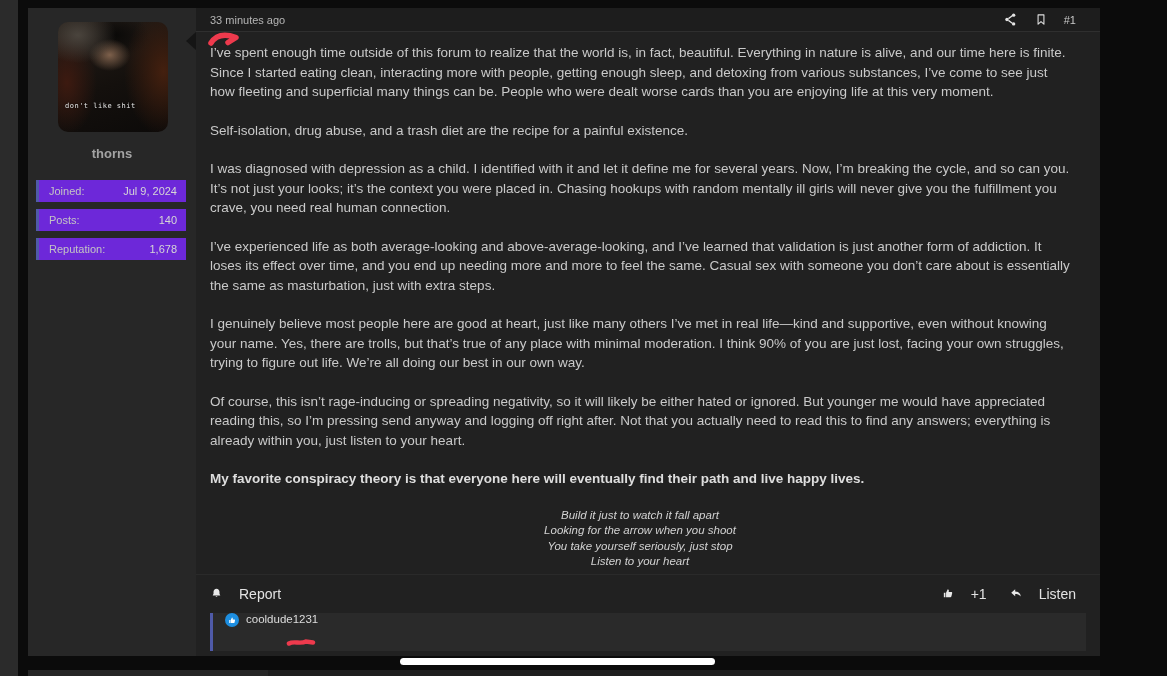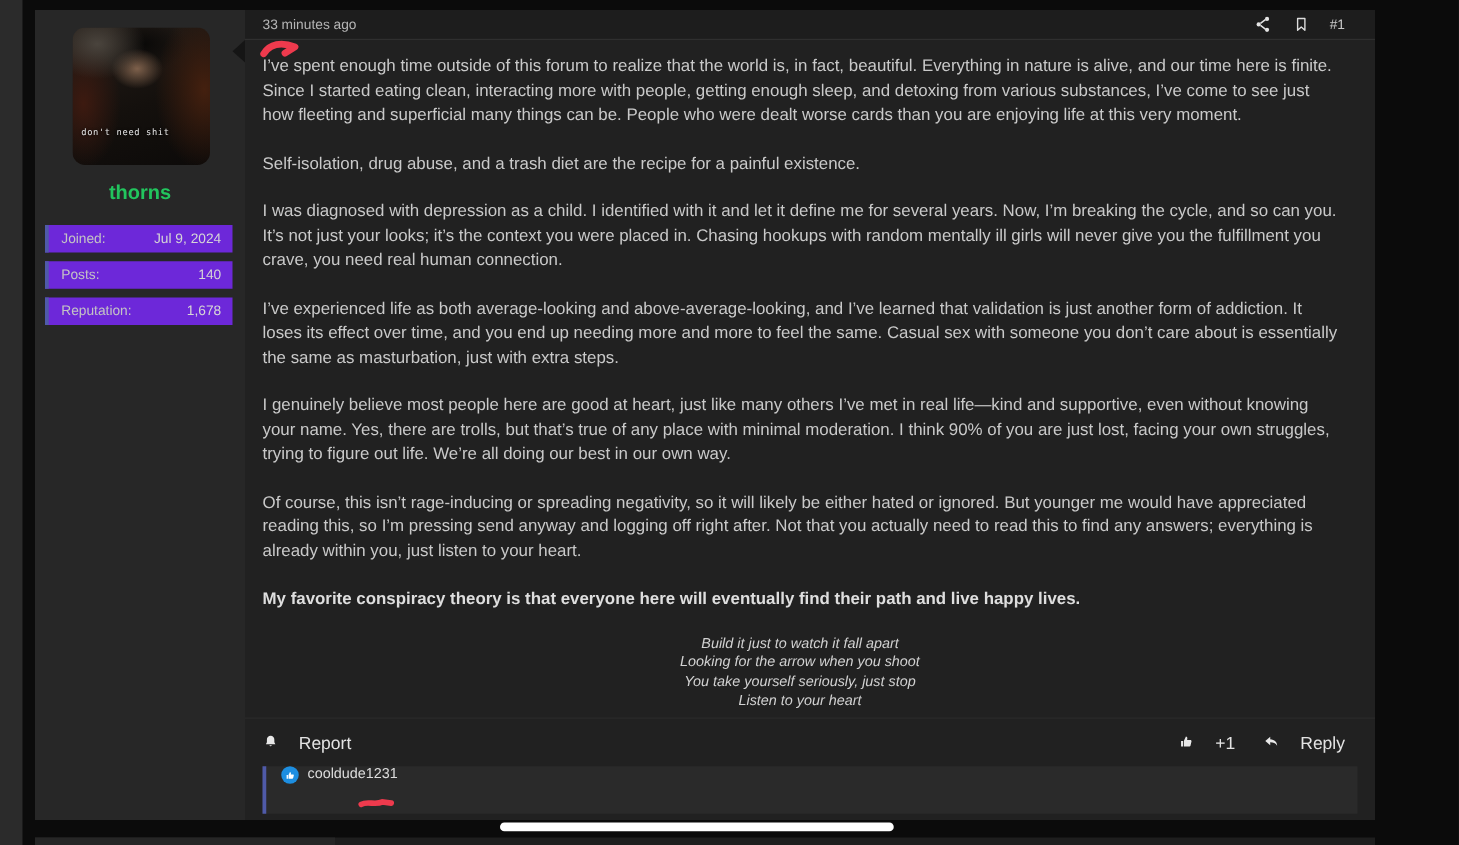--- a/index.html
+++ b/index.html
@@ -30,21 +30,21 @@
       radial-gradient(40px 26px at 52% 12%, #0a0908 0%, rgba(10,9,8,0) 85%),
       linear-gradient(160deg, #241d18 0%, #14100d 55%, #0c0a09 100%);
   }
   .avatar-caption {
     position:absolute; left:7px; bottom:22px;
     font-family:"DejaVu Sans Mono", monospace;
     font-size:7px; color:#e8e8e8; letter-spacing:0.5px; text-shadow:0 0 2px #000;
   }
   .username {
     position:absolute; top:138px; width:100%; text-align:center;
-    font-size:16px; font-weight:bold; color:#22c55e; cursor:pointer;
+    font-size:13px; font-weight:bold; color:#a3a3a3; cursor:pointer;
   }
   .badge-wrap { position:absolute; top:155px; width:100%; text-align:center;margin-top:12px; }
   .badge { font-size:11px; color:#9c9c9c; cursor:pointer; }
   .badge-annotation { position:absolute; left:66px; top:10px; }
 
   .stats { position:absolute; top:172px; left:8px; width:150px; }
   .stat-row {
     display:flex; justify-content:space-between; align-items:center;
     background:#6d28d9; border-left:3px solid #4f5aa8;
     height:22px; padding:0 9px 0 10px; margin-bottom:7px;
@@ -107,21 +107,21 @@
 </style>
 </head>
 <body>
 
 <div class="page-edge"></div>
 
 <div class="post-container">
 
   <aside class="sidebar">
     <div class="avatar">
-      <span class="avatar-caption">don't need shit</span>
+      <span class="avatar-caption">don't like shit</span>
     </div>
     <div class="username">thorns</div>
     <div class="badge-wrap">
       <span class="badge">333</span>
       <svg class="badge-annotation" width="44" height="9" viewBox="0 0 44 9">
         <path d="M2 6 C 14 2, 30 2, 42 5" stroke="#ee3a4d" stroke-width="4.5" fill="none" stroke-linecap="round"></path>
       </svg>
     </div>
     <div class="stats">
       <div class="stat-row">
@@ -198,21 +198,21 @@
             </svg>
           </span>
           <span>+1</span>
         </span>
         <span class="footer-btn">
           <span>
             <svg width="14" height="13" viewBox="0 0 24 24">
               <path d="M10.5 8.3 V4.3 L3.2 10.6 L10.5 16.9 V12.7 C15 12.7 18.3 14.2 20.7 17.6 C20.4 12.2 17 9 10.5 8.3 Z" fill="#e8e8e8"></path>
             </svg>
           </span>
-          <span>Reply</span>
+          <span>Listen</span>
         </span>
       </div>
     </div>
 
     <div class="quote-block">
       <span class="quote-avatar">
         <svg width="9" height="9" viewBox="0 0 24 24">
           <path d="M7.5 10.8 L10.6 4.2 C11.9 4.4 12.7 5.4 12.7 6.8 L12.3 9.4 H17.1 C18.3 9.4 19.1 10.4 18.8 11.6 L17.4 17.3 C17.2 18.3 16.3 18.9 15.3 18.9 H7.5 Z M3.4 10.8 H6.3 V18.9 H3.4 Z" fill="#ffffff"></path>
         </svg>
       </span>

